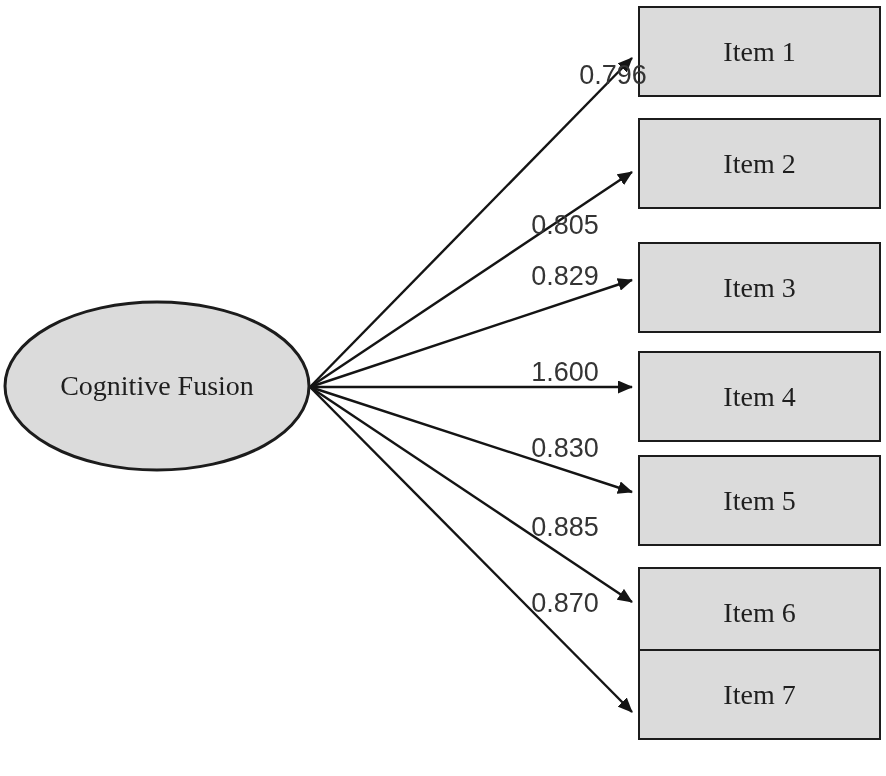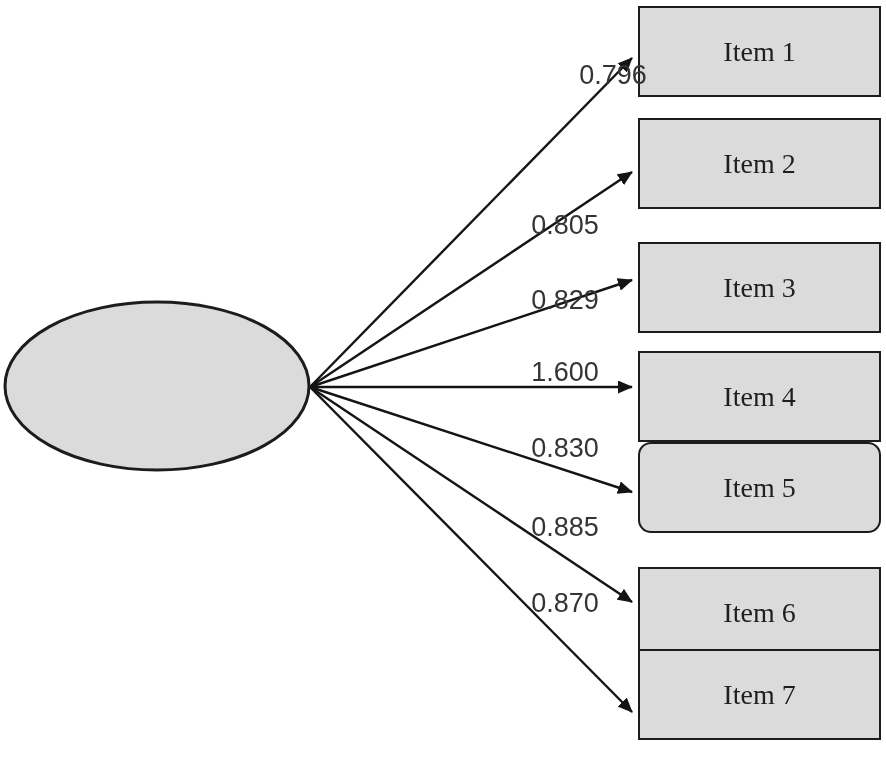--- a/index.html
+++ b/index.html
@@ -80,37 +80,38 @@
         <line x1="310" y1="387" x2="632" y2="172" class="arrow" marker-end="url(#arrowhead)"></line>
         <line x1="310" y1="387" x2="632" y2="280" class="arrow" marker-end="url(#arrowhead)"></line>
         <line x1="310" y1="387" x2="632" y2="387" class="arrow" marker-end="url(#arrowhead)"></line>
         <line x1="310" y1="387" x2="632" y2="492" class="arrow" marker-end="url(#arrowhead)"></line>
         <line x1="310" y1="387" x2="632" y2="602" class="arrow" marker-end="url(#arrowhead)"></line>
         <line x1="310" y1="387" x2="632" y2="712" class="arrow" marker-end="url(#arrowhead)"></line>
       </g>
     <ellipse class="node-ellipse" cx="157" cy="386" rx="152" ry="84"></ellipse>
   </svg>
 
+  <div class="latent-label" style="left:157px; top:386px;">Cognitive Fusion</div>
 <div class="item-box" style="top: 6px;">
       <span class="item-label">Item 1</span>
     </div>
     <div class="loading-label" style="left: 565px; top: 75px; margin-left: 48px;">0.796</div>
     <div class="item-box" style="top: 118px;">
       <span class="item-label">Item 2</span>
     </div>
     <div class="loading-label" style="left: 565px; top: 177px; margin-top: 48px;">0.805</div>
     <div class="item-box" style="top: 242px;">
       <span class="item-label">Item 3</span>
     </div>
-    <div class="loading-label" style="left: 565px; top: 276px; margin-top: 24px;">0.829</div>
+    <div class="loading-label" style="left: 565px; top: 276px;">0.829</div>
     <div class="item-box" style="top: 343px; margin-top: 8px;">
       <span class="item-label">Item 4</span>
     </div>
     <div class="loading-label" style="left: 565px; top: 372px;">1.600</div>
-    <div class="item-box" style="top: 442px; border-radius: 13px;">
+    <div class="item-box" style="top: 455px;">
       <span class="item-label">Item 5</span>
     </div>
     <div class="loading-label" style="left: 565px; top: 448px;">0.830</div>
     <div class="item-box" style="top: 567px; align-items: center;">
       <span class="item-label">Item 6</span>
     </div>
     <div class="loading-label" style="left: 565px; top: 527px;">0.885</div>
     <div class="item-box" style="top: 649px;">
       <span class="item-label">Item 7</span>
     </div>

